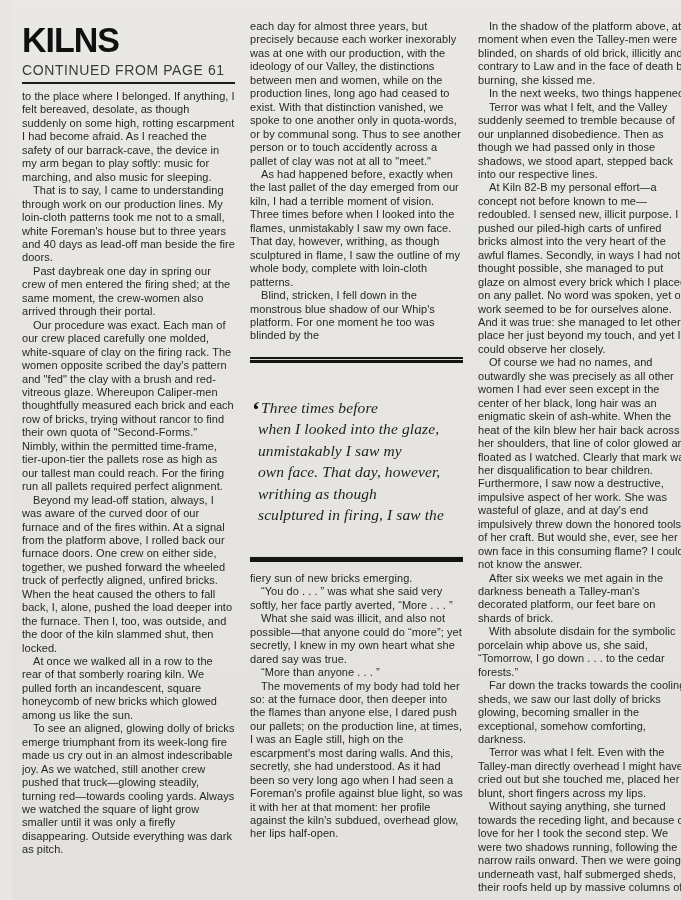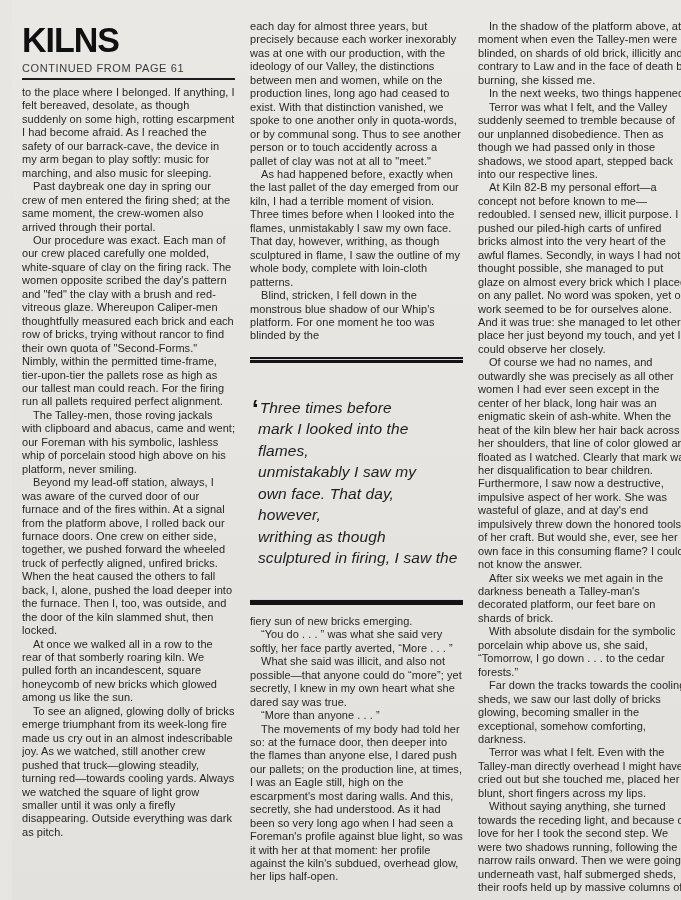--- a/index.html
+++ b/index.html
@@ -30,21 +30,21 @@
     margin:0;
     font-size:34px;
     line-height:34px;
     font-weight:bold;
     letter-spacing:-1px;
     color:#101010;
     transform:scaleY(1.05);
     transform-origin:left top;
   }
   .continued{
-    font-size:11px;
+    font-size:14px;
     letter-spacing:.6px;
     color:#3a3a3a;
     margin:6px 0 4px 0;
   }
   .mast-rule{
     height:2px;background:#1c1c1c;margin-bottom:6px;
   }
   
   .bodytext p{
     margin:0;
@@ -62,20 +62,21 @@
   }
   .pq-bar{
     height:6px;
     background:linear-gradient(#141414 0 2px,#d9d8d4 2px 3px,#141414 3px 6px);
   }
   .pq-bar.bottom{
     background:linear-gradient(#d9d8d4 0 1px,#141414 1px 6px);
   }
   .pq-body{
     padding:34px 2px 30px 8px;
+    font-family:Liberation Serif, serif;
   }
   .pq-line{
     font-size:15.5px;
     line-height:21.5px;
     font-style:italic;
     color:#1e1e1e;
     letter-spacing:.1px;
   }
   .pq-mark{
     font-style:normal;
@@ -94,41 +95,41 @@
 <div class="page">
 
   <div class="col">
     <div class="masthead">
       <h1>KILNS</h1>
       <div class="continued">CONTINUED FROM PAGE 61</div>
       <div class="mast-rule"></div>
     </div>
     <div class="bodytext">
         <p class="no-indent">to the place where I belonged. If anything, I felt bereaved, desolate, as though suddenly on some high, rotting escarpment I had become afraid. As I reached the safety of our barrack-cave, the device in my arm began to play softly: music for marching, and also music for sleeping.</p>
+        <p>That is to say, I came to understanding through work on our production lines. My loin-cloth patterns took me not to a small, white Foreman's house but to three years and 40 days as lead-off man beside the fire doors.</p>
         <p>Past daybreak one day in spring our crew of men entered the firing shed; at the same moment, the crew-women also arrived through their portal.</p>
         <p>Our procedure was exact. Each man of our crew placed carefully one molded, white-square of clay on the firing rack. The women opposite scribed the day's pattern and "fed" the clay with a brush and red-vitreous glaze. Whereupon Caliper-men thoughtfully measured each brick and each row of bricks, trying without rancor to find their own quota of "Second-Forms." Nimbly, within the permitted time-frame, tier-upon-tier the pallets rose as high as our tallest man could reach. For the firing run all pallets required perfect alignment.</p>
-        <p>The Talley-men, those roving jackals with clipboard and abacus, came and went; our Foreman with his symbolic, lashless whip of porcelain stood high above on his platform, never smiling.</p>
         <p>Beyond my lead-off station, always, I was aware of the curved door of our furnace and of the fires within. At a signal from the platform above, I rolled back our furnace doors. One crew on either side, together, we pushed forward the wheeled truck of perfectly aligned, unfired bricks. When the heat caused the others to fall back, I, alone, pushed the load deeper into the furnace. Then I, too, was outside, and the door of the kiln slammed shut, then locked.</p>
         <p>At once we walked all in a row to the rear of that somberly roaring kiln. We pulled forth an incandescent, square honeycomb of new bricks which glowed among us like the sun.</p>
         <p>To see an aligned, glowing dolly of bricks emerge triumphant from its week-long fire made us cry out in an almost indescribable joy. As we watched, still another crew pushed that truck—glowing steadily, turning red—towards cooling yards. Always we watched the square of light grow smaller until it was only a firefly disappearing. Outside everything was dark as pitch.</p>
       </div>
   </div>
 
   <div class="col col2-pad">
     <div class="bodytext">
         <p class="no-indent">each day for almost three years, but precisely because each worker inexorably was at one with our production, with the ideology of our Valley, the distinctions between men and women, while on the production lines, long ago had ceased to exist. With that distinction vanished, we spoke to one another only in quota-words, or by communal song. Thus to see another person or to touch accidently across a pallet of clay was not at all to "meet."</p>
         <p>As had happened before, exactly when the last pallet of the day emerged from our kiln, I had a terrible moment of vision. Three times before when I looked into the flames, unmistakably I saw my own face. That day, however, writhing, as though sculptured in flame, I saw the outline of my whole body, complete with loin-cloth patterns.</p>
         <p>Blind, stricken, I fell down in the monstrous blue shadow of our Whip's platform. For one moment he too was blinded by the</p>
       </div>
 
     <div class="pullquote">
       <div class="pq-bar top"></div>
       <div class="pq-body">
           <div class="pq-line"><span class="pq-mark open">‘</span>Three times before</div>
-          <div class="pq-line">mark I looked into the flames,</div>
+          <div class="pq-line">when I looked into the glaze,</div>
           <div class="pq-line">unmistakably I saw my</div>
           <div class="pq-line">own face. That day, however,</div>
           <div class="pq-line">writhing as though</div>
           <div class="pq-line">sculptured in firing, I saw the</div>
         </div>
       <div class="pq-bar bottom"></div>
     </div>
 
     <div class="bodytext">
         <p class="no-indent">fiery sun of new bricks emerging.</p>

